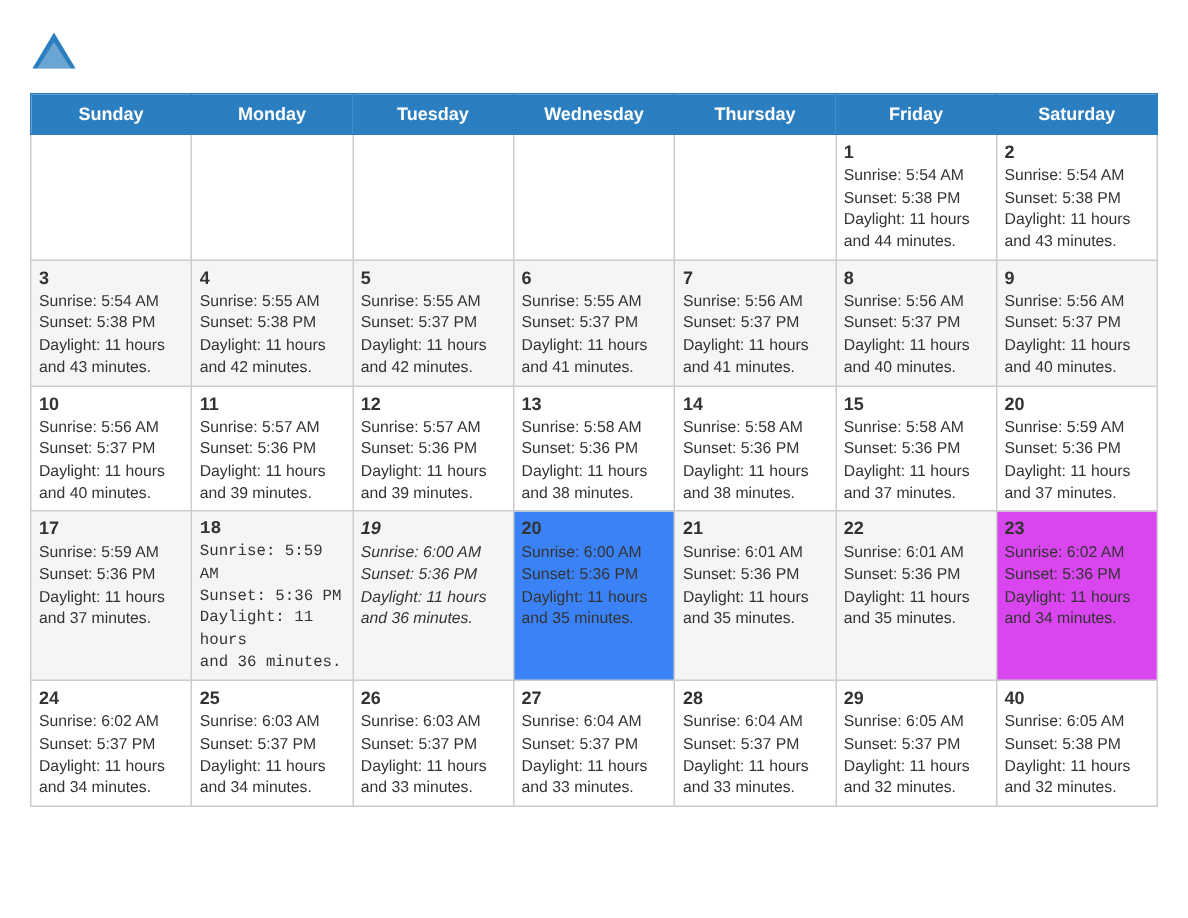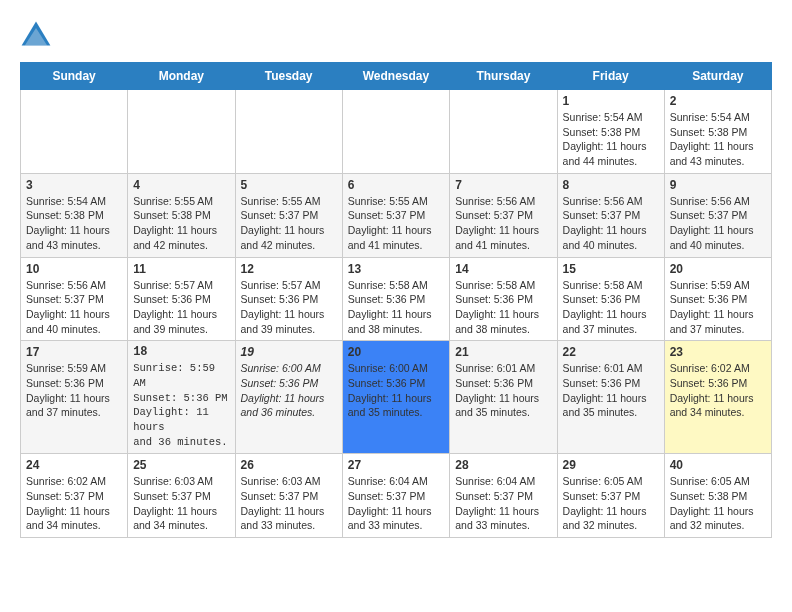--- a/index.html
+++ b/index.html
@@ -279,21 +279,21 @@
 Daylight: 11 hours
 and 35 minutes.</div>
         </td>
         <td style="background: rgb(245, 245, 245);">
           <div class="day-num">22</div>
           <div class="day-info" style="white-space: pre-line;">Sunrise: 6:01 AM
 Sunset: 5:36 PM
 Daylight: 11 hours
 and 35 minutes.</div>
         </td>
-        <td style="background: #fef9c3;">
+        <td style="background: #d946ef;">
           <div class="day-num">23</div>
           <div class="day-info" style="white-space: pre-line;">Sunrise: 6:02 AM
 Sunset: 5:36 PM
 Daylight: 11 hours
 and 34 minutes.</div>
         </td>
       </tr>
       <tr>
         <td>
           <div class="day-num">24</div>

